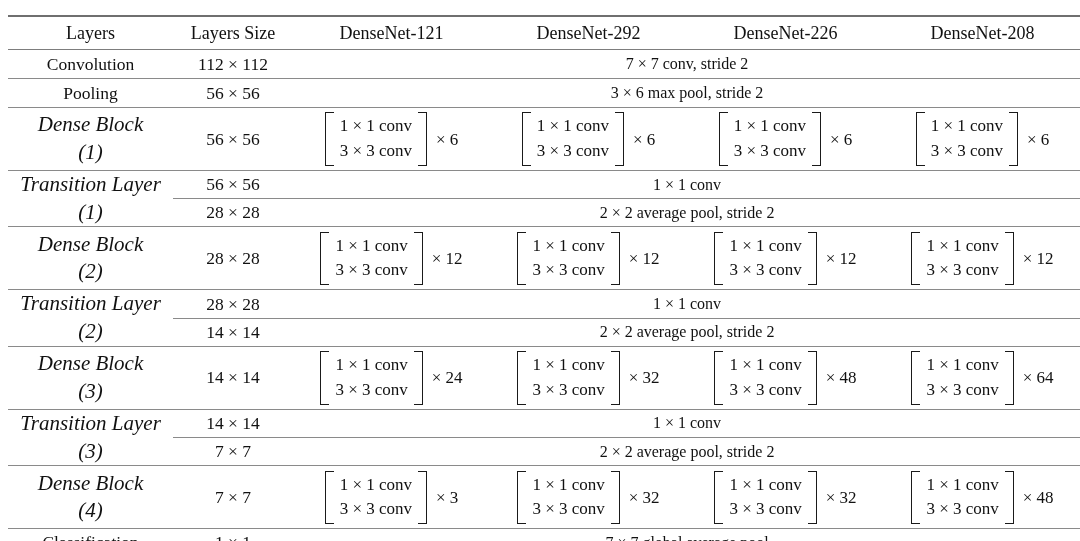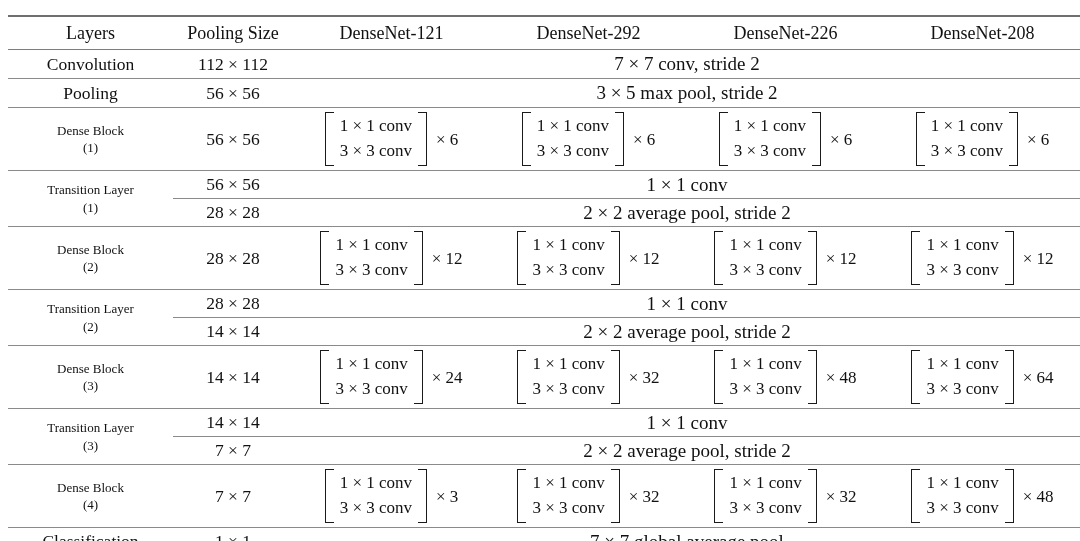--- a/index.html
+++ b/index.html
@@ -57,28 +57,29 @@
     font-size: 18px;
   }
 
   .r-simple {
     height: 28px;
     line-height: 28px;
   }
 
   .layers-2line {
     line-height: 1.32;
-    font-size: 13px;
+    font-size: 21px;
+    font-style: italic;
   }
 
   .dense-row td { height: 62px; }
   .trans-a td, .trans-b td { height: 27px; }
 
   .spanned {
-    font-size: 19px;
+    font-size: 16px;
   }
 
   
   .blockcell {
     padding: 3px 0;
   }
   .bracket-group {
     display: flex;
     align-items: center;
     justify-content: center;
@@ -124,40 +125,40 @@
         <col class="c-output">
     <col class="c-net">
         <col class="c-net">
         <col class="c-net">
         <col class="c-net-last">
   </colgroup>
 
   <thead>
     <tr class="toprule midrule">
       <th class="hdr-cell vr">Layers</th>
-      <th class="hdr-cell vr">Pooling Size</th>
+      <th class="hdr-cell vr">Layers Size</th>
       <th class="hdr-cell vr">DenseNet-121</th>
       <th class="hdr-cell vr">DenseNet-292</th>
       <th class="hdr-cell vr">DenseNet-226</th>
       <th class="hdr-cell">DenseNet-208</th>
     </tr>
   </thead>
 
   <tbody>
 
     <tr class="thinrule">
       <td class="r-simple vr">Convolution</td>
       <td class="r-simple vr">112 × 112</td>
       <td class="r-simple spanned" colspan="4">7 × 7 conv, stride 2</td>
     </tr>
 
     <tr class="thinrule">
       <td class="r-simple vr">Pooling</td>
       <td class="r-simple vr">56 × 56</td>
-      <td class="r-simple spanned" colspan="4">3 × 5 max pool, stride 2</td>
+      <td class="r-simple spanned" colspan="4">3 × 6 max pool, stride 2</td>
     </tr>
 
     <tr class="thinrule dense-row">
       <td class="vr layers-2line">
         <div>Dense Block</div>
         <div>(1)</div>
       </td>
       <td class="vr">56 × 56</td>
       <td class="vr blockcell">
         <div class="bracket-group">

